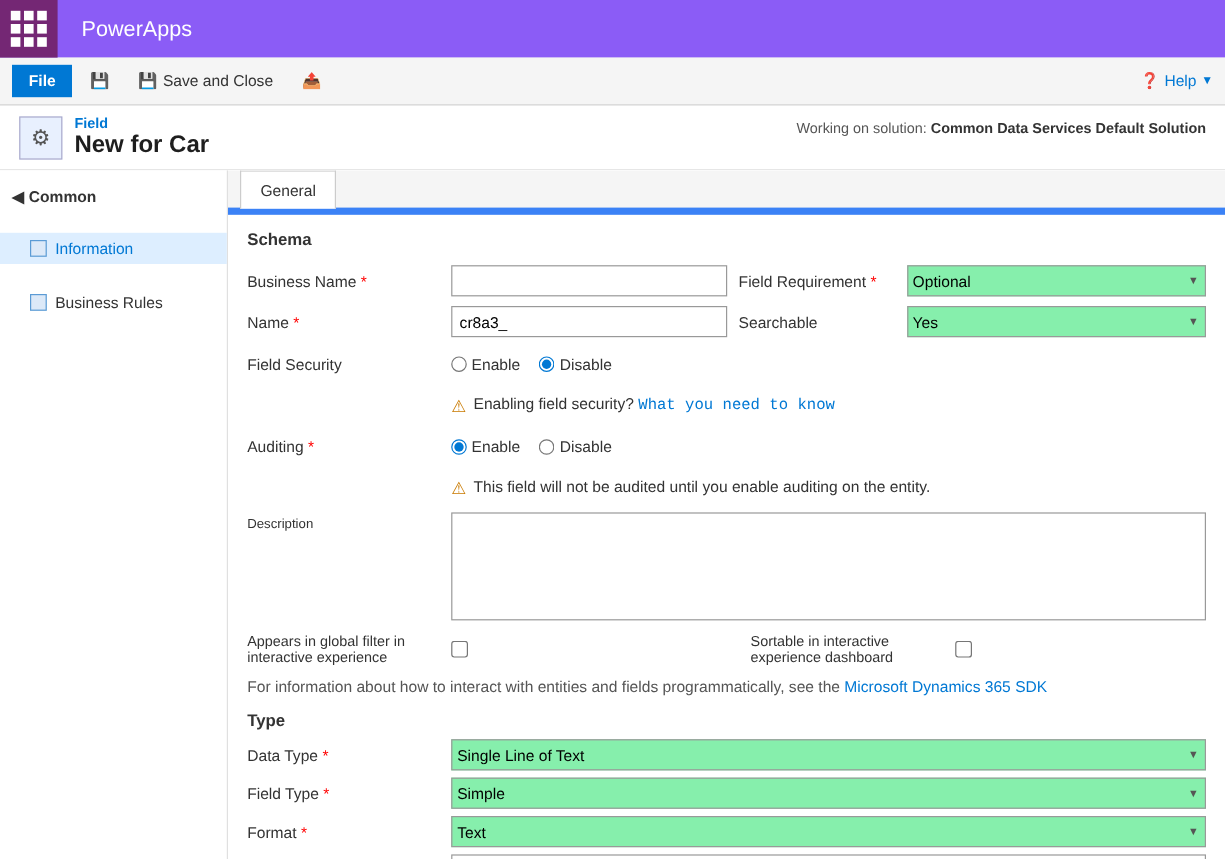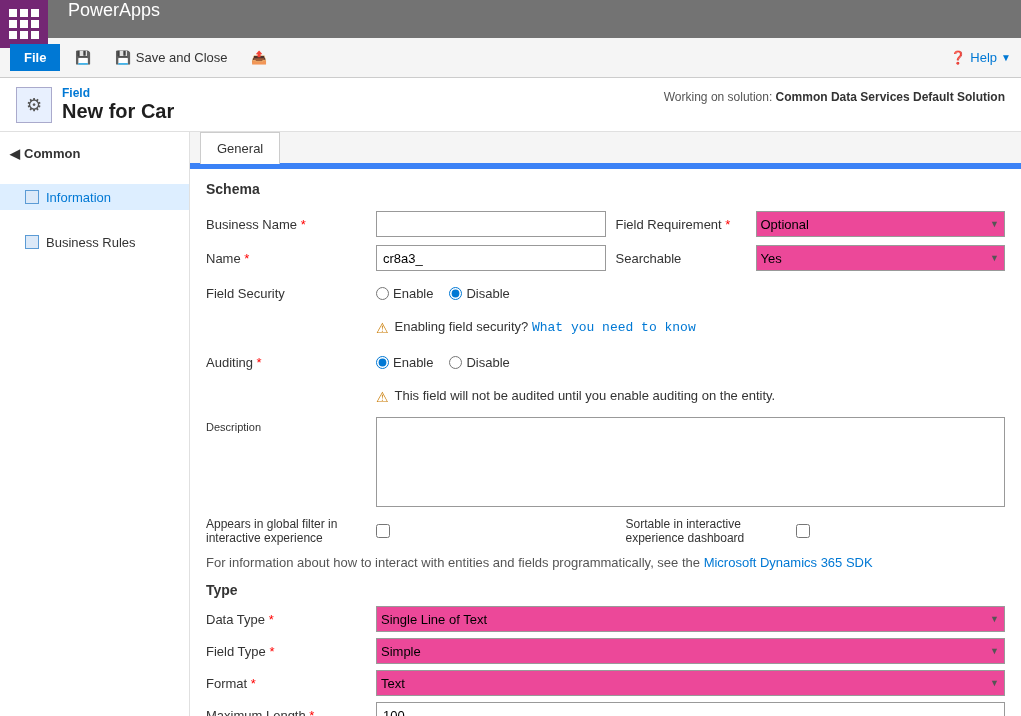--- a/index.html
+++ b/index.html
@@ -1,23 +1,23 @@
 <!DOCTYPE html>
 <html><head>
   <meta charset="utf-8">
   <style>
     * { box-sizing: border-box; margin: 0; padding: 0; }
     body { font-family: 'Segoe UI', Arial, sans-serif; font-size: 13px; background: #f0f0f0; color: #333; }
 
     
     .top-bar {
       display: flex;
-      align-items: flex-start;
-      background: #737373;
-      height: 38px;
+      align-items: center;
+      background: #8b5cf6;
+      height: 48px;
       padding: 0;
     }
     .apps-icon {
       width: 48px;
       height: 48px;
       background: #742774;
       display: flex;
       align-items: center;
       justify-content: center;
       cursor: pointer;
@@ -244,21 +244,21 @@
       width: 100%;
       outline: none;
     }
 
     .form-select {
       height: 26px;
       border: 1px solid #999;
       padding: 2px 4px;
       font-size: 13px;
       width: 100%;
-      background: #ec4899;
+      background: #86efac;
       outline: none;
       appearance: none;
       cursor: pointer;
     }
     .select-wrapper {
       position: relative;
       width: 100%;
     }
     .select-wrapper::after {
       content: '▼';

